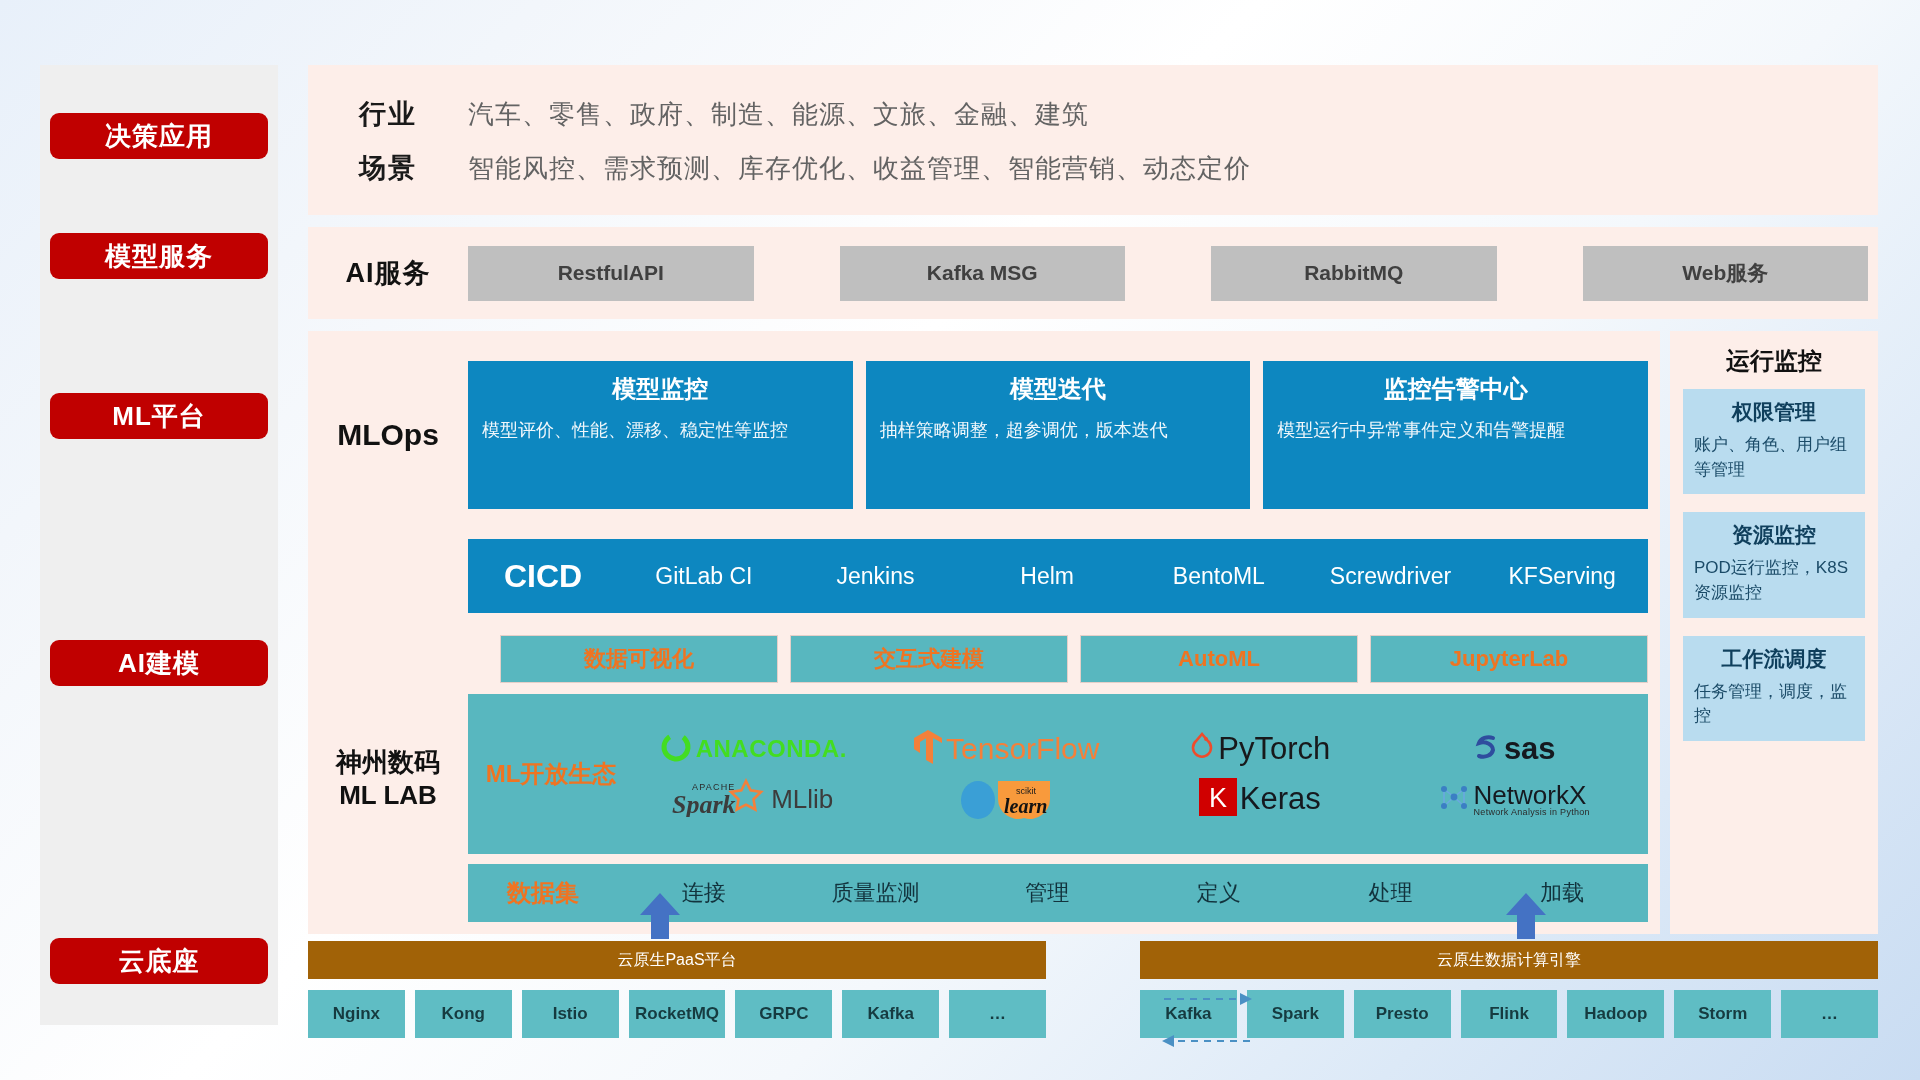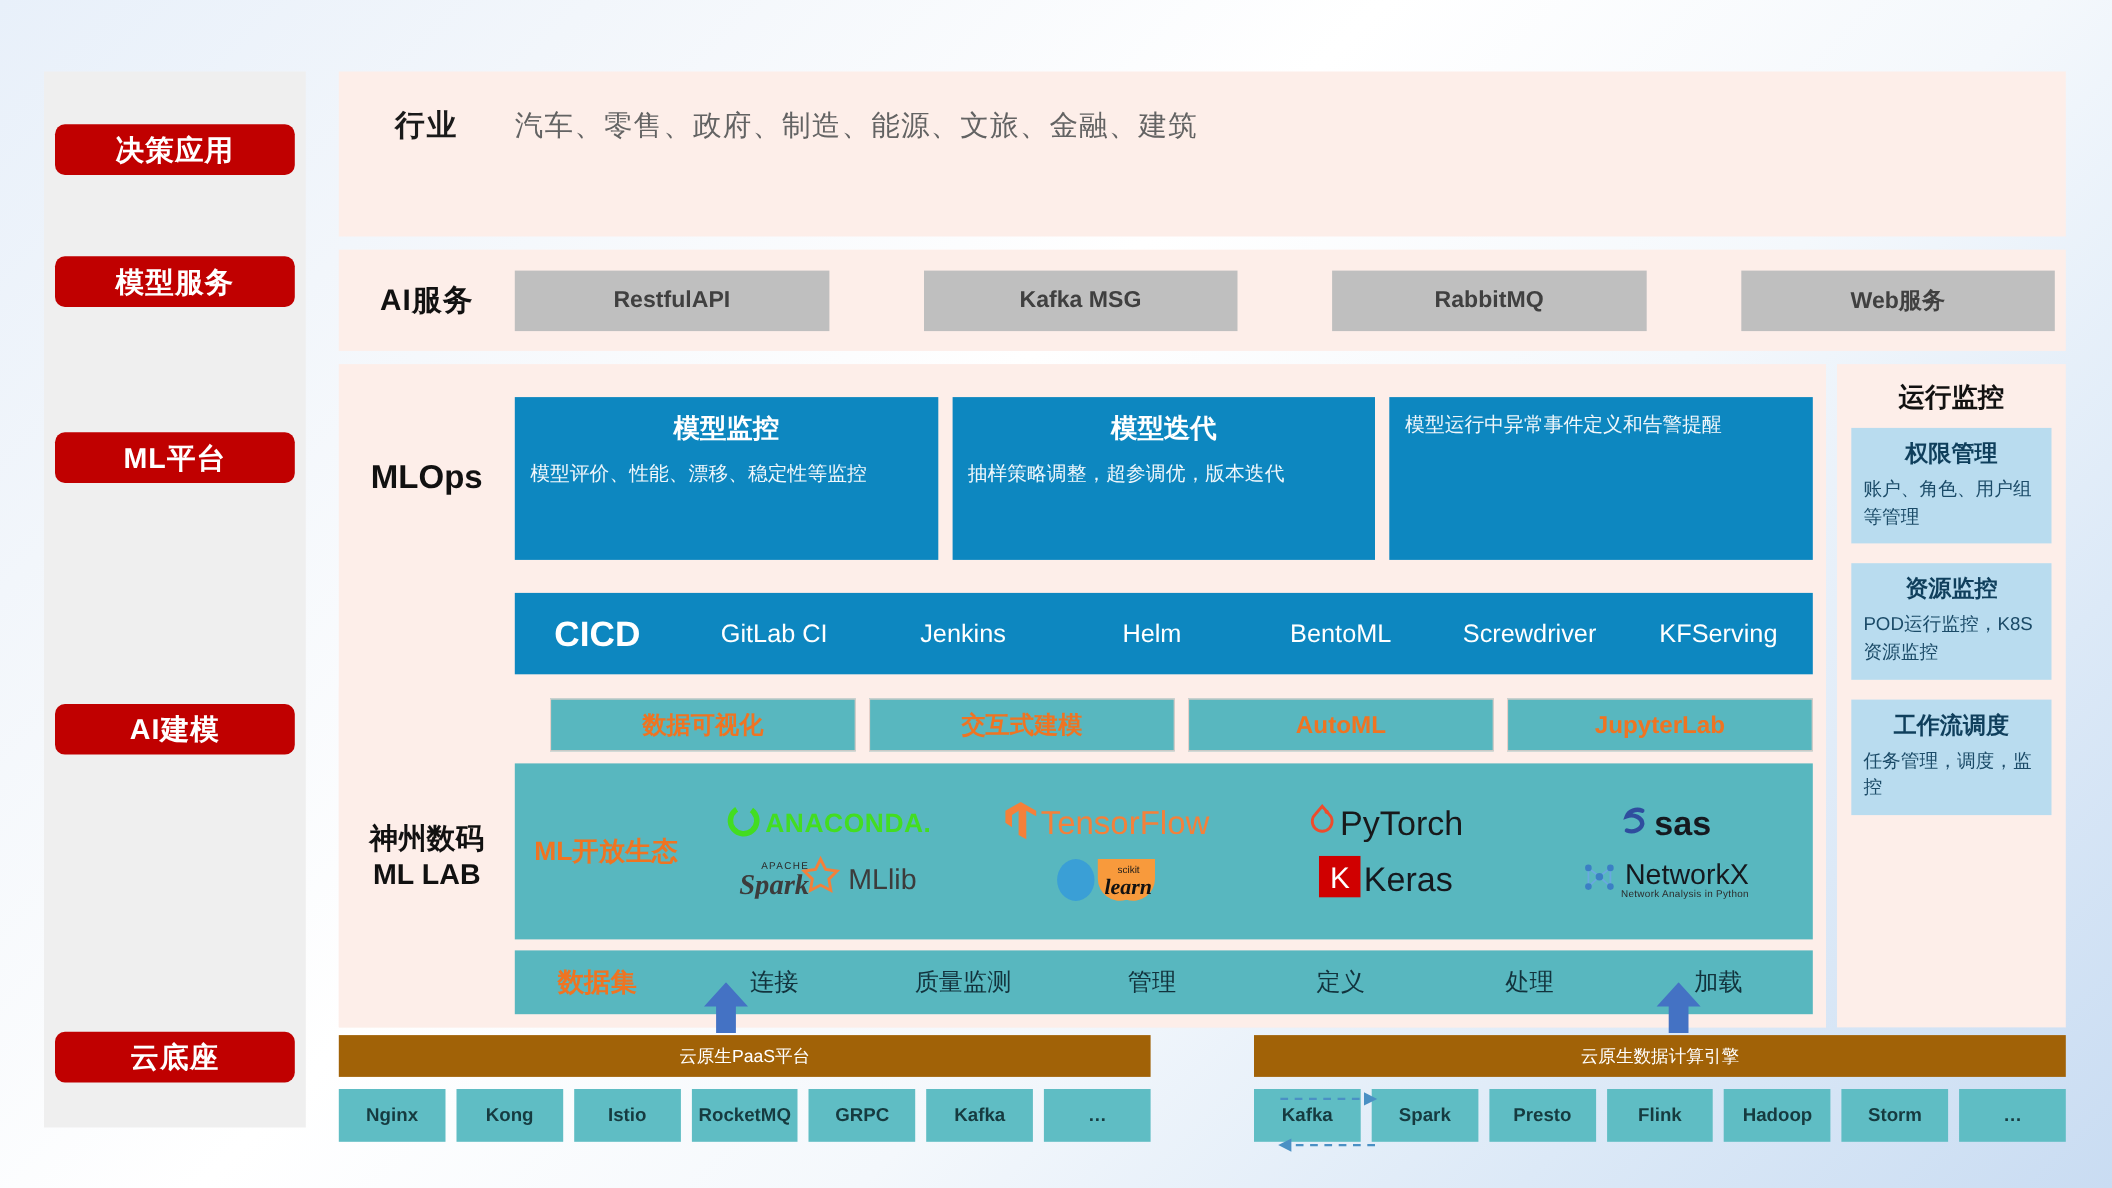--- a/index.html
+++ b/index.html
@@ -114,21 +114,21 @@
   .lab-tabs { display: flex; gap: 12px; margin-bottom: 11px; padding-left: 32px; }
   .lab-tab {
     flex: 1; height: 48px; background: #58b7bf; border: 1px solid #e5cfc9;
     color: #ef7422; font-size: 22px; font-weight: bold;
     display: flex; align-items: center; justify-content: center;
   }
 
   .eco { background: #58b7bf; display: flex; align-items: center; height: 160px; padding: 0 8px; }
   .eco-label { width: 150px; flex: 0 0 150px; color: #ef7422; font-size: 24px; font-weight: bold; text-align: center; }
   .eco-grid { flex: 1; display: grid; grid-template-columns: repeat(4, 1fr); grid-template-rows: 1fr 1fr; align-items: center; justify-items: center; }
-  .logo { display: flex; align-items: center; gap: 3px; text-align: right; }
+  .logo { display: flex; align-items: center; gap: 3px; }
   .logo-text { font-size: 27px; }
 
   .ds { background: #58b7bf; display: flex; align-items: center; height: 58px; margin-top: 10px; }
   .ds-label { width: 150px; flex: 0 0 150px; color: #ef7422; font-size: 24px; font-weight: bold; text-align: center; }
   .ds-items { display: flex; flex: 1; }
   .ds-item { flex: 1; text-align: center; color: #12333d; font-size: 22px; }
 
   
   .cloud { position: absolute; left: 308px; top: 893px; width: 1570px; height: 150px; }
   .arrow-up {
@@ -161,20 +161,24 @@
   <div class="rail-tag t2">ML平台</div>
   <div class="rail-tag t3">AI建模</div>
   <div class="rail-tag t4">云底座</div>
 
   <div class="main">
 
     <div class="band band-apps">
       <div class="kv-row">
         <div class="kv-key">行业</div>
         <div class="kv-val">汽车、零售、政府、制造、能源、文旅、金融、建筑</div>
+      </div>
+      <div class="kv-row">
+        <div class="kv-key">场景</div>
+        <div class="kv-val">智能风控、需求预测、库存优化、收益管理、智能营销、动态定价</div>
       </div>
     </div>
 
     <div class="gap"></div>
 
     <div class="band band-svc">
       <div class="svc-label">AI服务</div>
       <div class="svc-items">
         <div class="svc-chip">RestfulAPI</div>
         <div class="svc-chip">Kafka MSG</div>
@@ -192,20 +196,21 @@
           <div class="mlops-cards">
             <div class="mlops-card">
               <h4>模型监控</h4>
               <p>模型评价、性能、漂移、稳定性等监控</p>
             </div>
             <div class="mlops-card">
               <h4>模型迭代</h4>
               <p>抽样策略调整，超参调优，版本迭代</p>
             </div>
             <div class="mlops-card">
+              <h4>监控告警中心</h4>
               <p>模型运行中异常事件定义和告警提醒</p>
             </div>
           </div>
         </div>
         <div class="cicd">
           <div class="cicd-title">CICD</div>
           <div class="cicd-items">
             <div class="cicd-item">GitLab CI</div>
             <div class="cicd-item">Jenkins</div>
             <div class="cicd-item">Helm</div>

